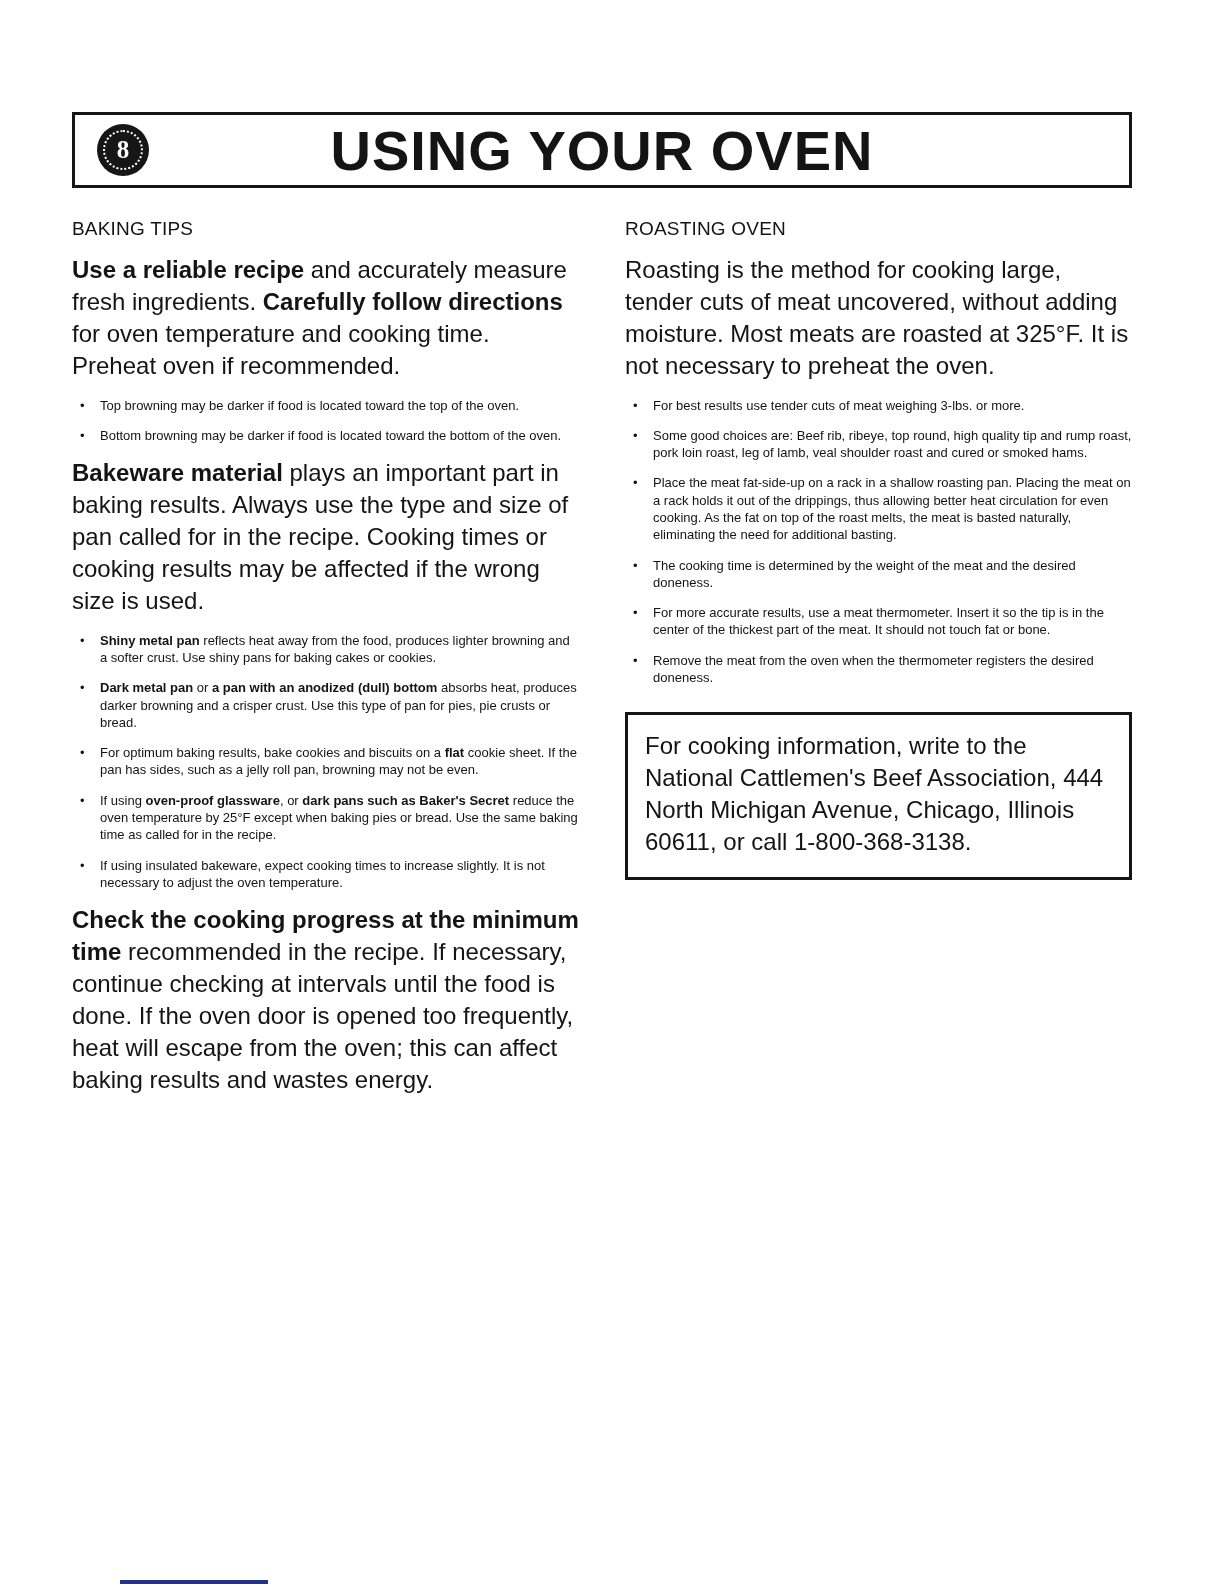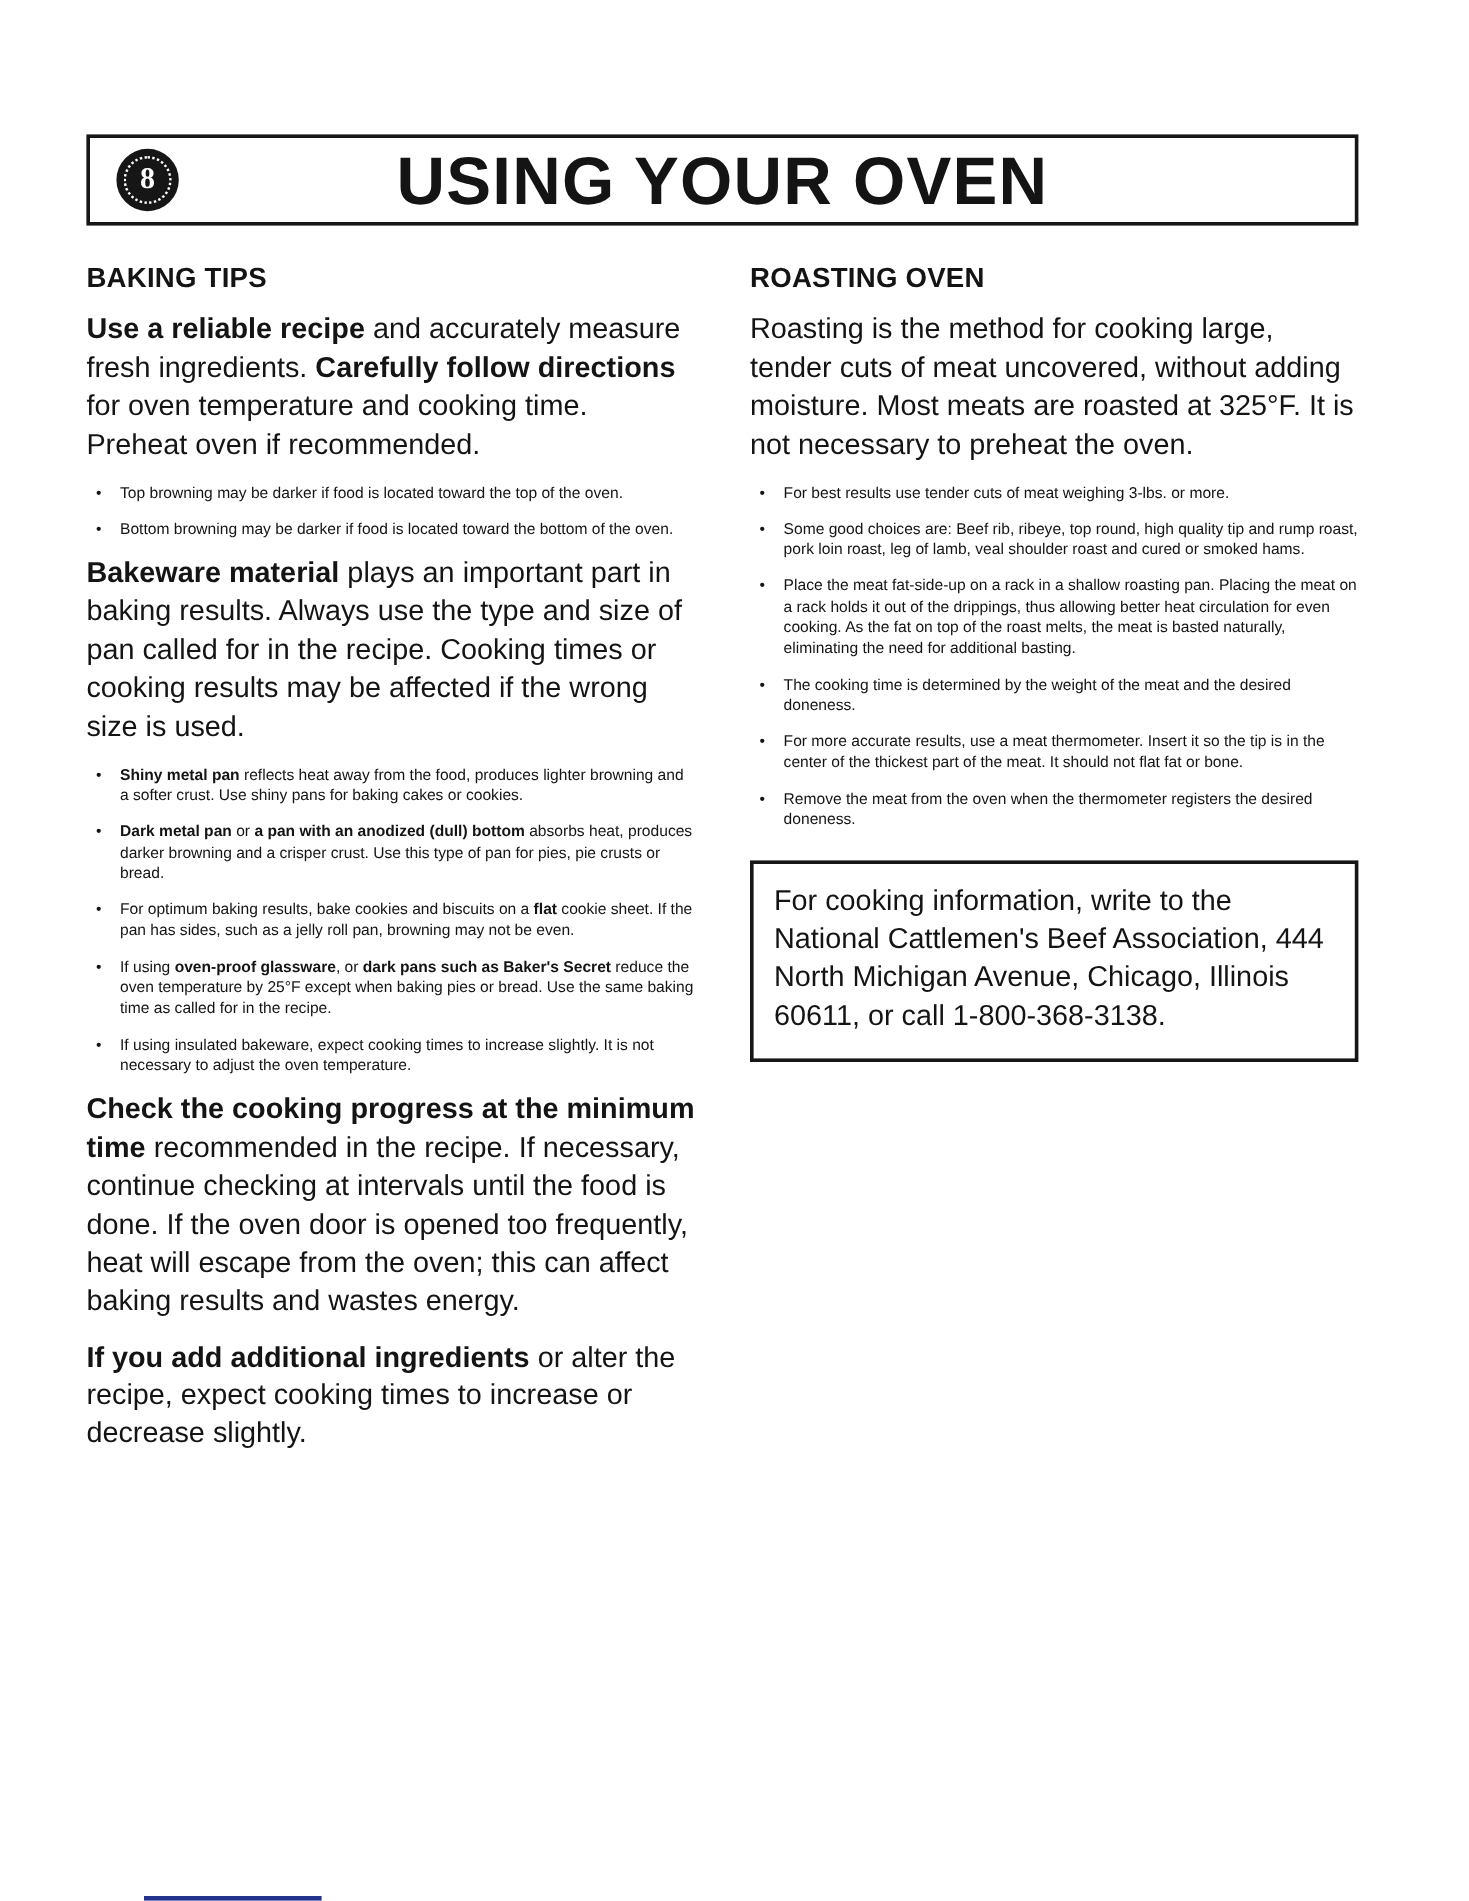--- a/index.html
+++ b/index.html
@@ -48,22 +48,22 @@
     font-weight:bold;
     letter-spacing:1px;
     margin:0;
   }
   .columns{
     display:flex;
     gap:46px;
   }
   .col{flex:1;min-width:0;}
   .section-heading{
-    font-size:23px;
-    font-weight:bold;
+    font-size:19px;
+    font-weight:normal;
     margin:0 0 14px 0;
     letter-spacing:0.2px;
   }
   .para{
     font-size:24px;
     line-height:1.33;
     margin:0 0 15px 0;
   }
   .bullets{
     list-style:none;
@@ -121,31 +121,30 @@
         </ul>
         <p class="para"><b>Bakeware material</b><span> plays an important part in baking results. Always use the type and size of pan called for in the recipe. Cooking times or cooking results may be affected if the wrong size is used.</span></p>
         <ul class="bullets">
           <li><b>Shiny metal pan</b><span> reflects heat away from the food, produces lighter browning and a softer crust. Use shiny pans for baking cakes or cookies.</span></li>
           <li><b>Dark metal pan</b><span> or </span><b>a pan with an anodized (dull) bottom</b><span> absorbs heat, produces darker browning and a crisper crust. Use this type of pan for pies, pie crusts or bread.</span></li>
           <li><span>For optimum baking results, bake cookies and biscuits on a </span><b>flat</b><span> cookie sheet. If the pan has sides, such as a jelly roll pan, browning may not be even.</span></li>
           <li><span>If using </span><b>oven-proof glassware</b><span>, or </span><b>dark pans such as Baker's Secret</b><span> reduce the oven temperature by 25°F except when baking pies or bread. Use the same baking time as called for in the recipe.</span></li>
           <li><span>If using insulated bakeware, expect cooking times to increase slightly. It is not necessary to adjust the oven temperature.</span></li>
         </ul>
         <p class="para"><b>Check the cooking progress at the minimum time</b><span> recommended in the recipe. If necessary, continue checking at intervals until the food is done. If the oven door is opened too frequently, heat will escape from the oven; this can affect baking results and wastes energy.</span></p>
-        <p class="para"><b>If you add additional ingredients</b><span> or alter the recipe, expect cooking times to increase or decrease slightly.</span></p>
       </div>
     <div class="col">
         <h2 class="section-heading">ROASTING OVEN</h2>
         <p class="para"><span>Roasting is the method for cooking large, tender cuts of meat uncovered, without adding moisture. Most meats are roasted at 325°F. It is not necessary to preheat the oven.</span></p>
         <ul class="bullets">
           <li><span>For best results use tender cuts of meat weighing 3-lbs. or more.</span></li>
           <li><span>Some good choices are: Beef rib, ribeye, top round, high quality tip and rump roast, pork loin roast, leg of lamb, veal shoulder roast and cured or smoked hams.</span></li>
           <li><span>Place the meat fat-side-up on a rack in a shallow roasting pan. Placing the meat on a rack holds it out of the drippings, thus allowing better heat circulation for even cooking. As the fat on top of the roast melts, the meat is basted naturally, eliminating the need for additional basting.</span></li>
           <li><span>The cooking time is determined by the weight of the meat and the desired doneness.</span></li>
-          <li><span>For more accurate results, use a meat thermometer. Insert it so the tip is in the center of the thickest part of the meat. It should not flat fat or bone.</span></li>
+          <li><span>For more accurate results, use a meat thermometer. Insert it so the tip is in the center of the thickest part of the meat. It should not touch fat or bone.</span></li>
           <li><span>Remove the meat from the oven when the thermometer registers the desired doneness.</span></li>
         </ul>
         <div class="note-box">
           <p class="para"><span>For cooking information, write to the National Cattlemen's Beef Association, 444 North Michigan Avenue, Chicago, Illinois 60611, or call 1-800-368-3138.</span></p>
         </div>
       </div>
   </div>
 
 </div>
 

